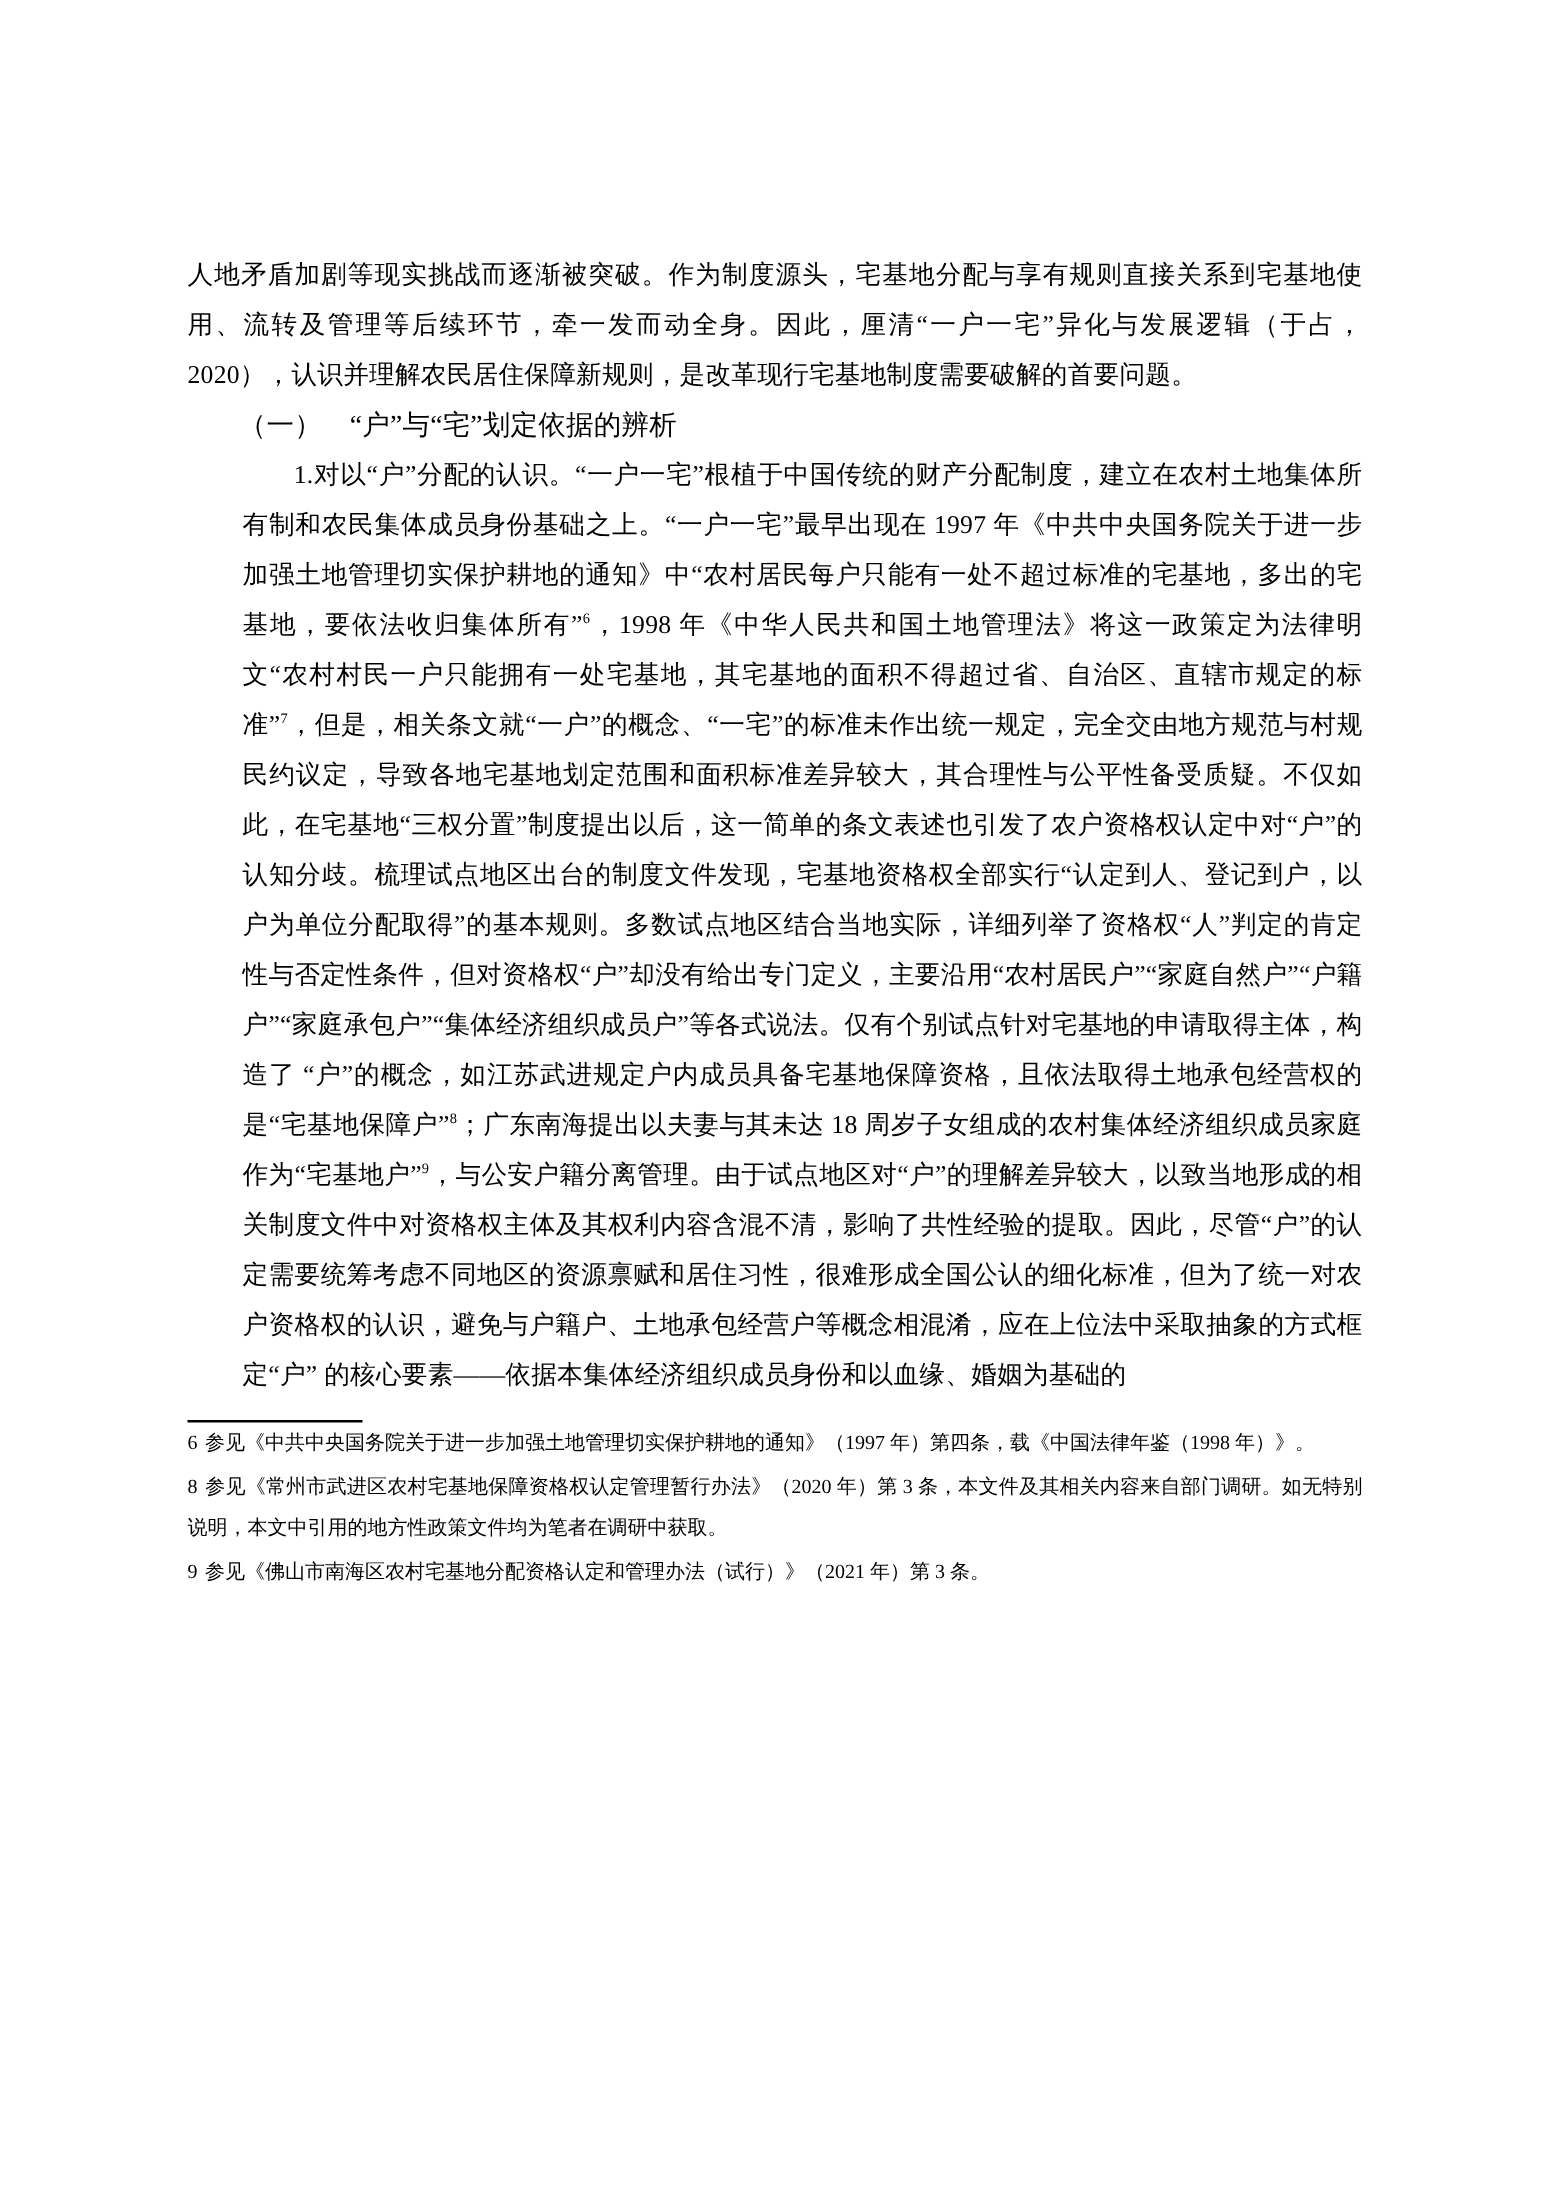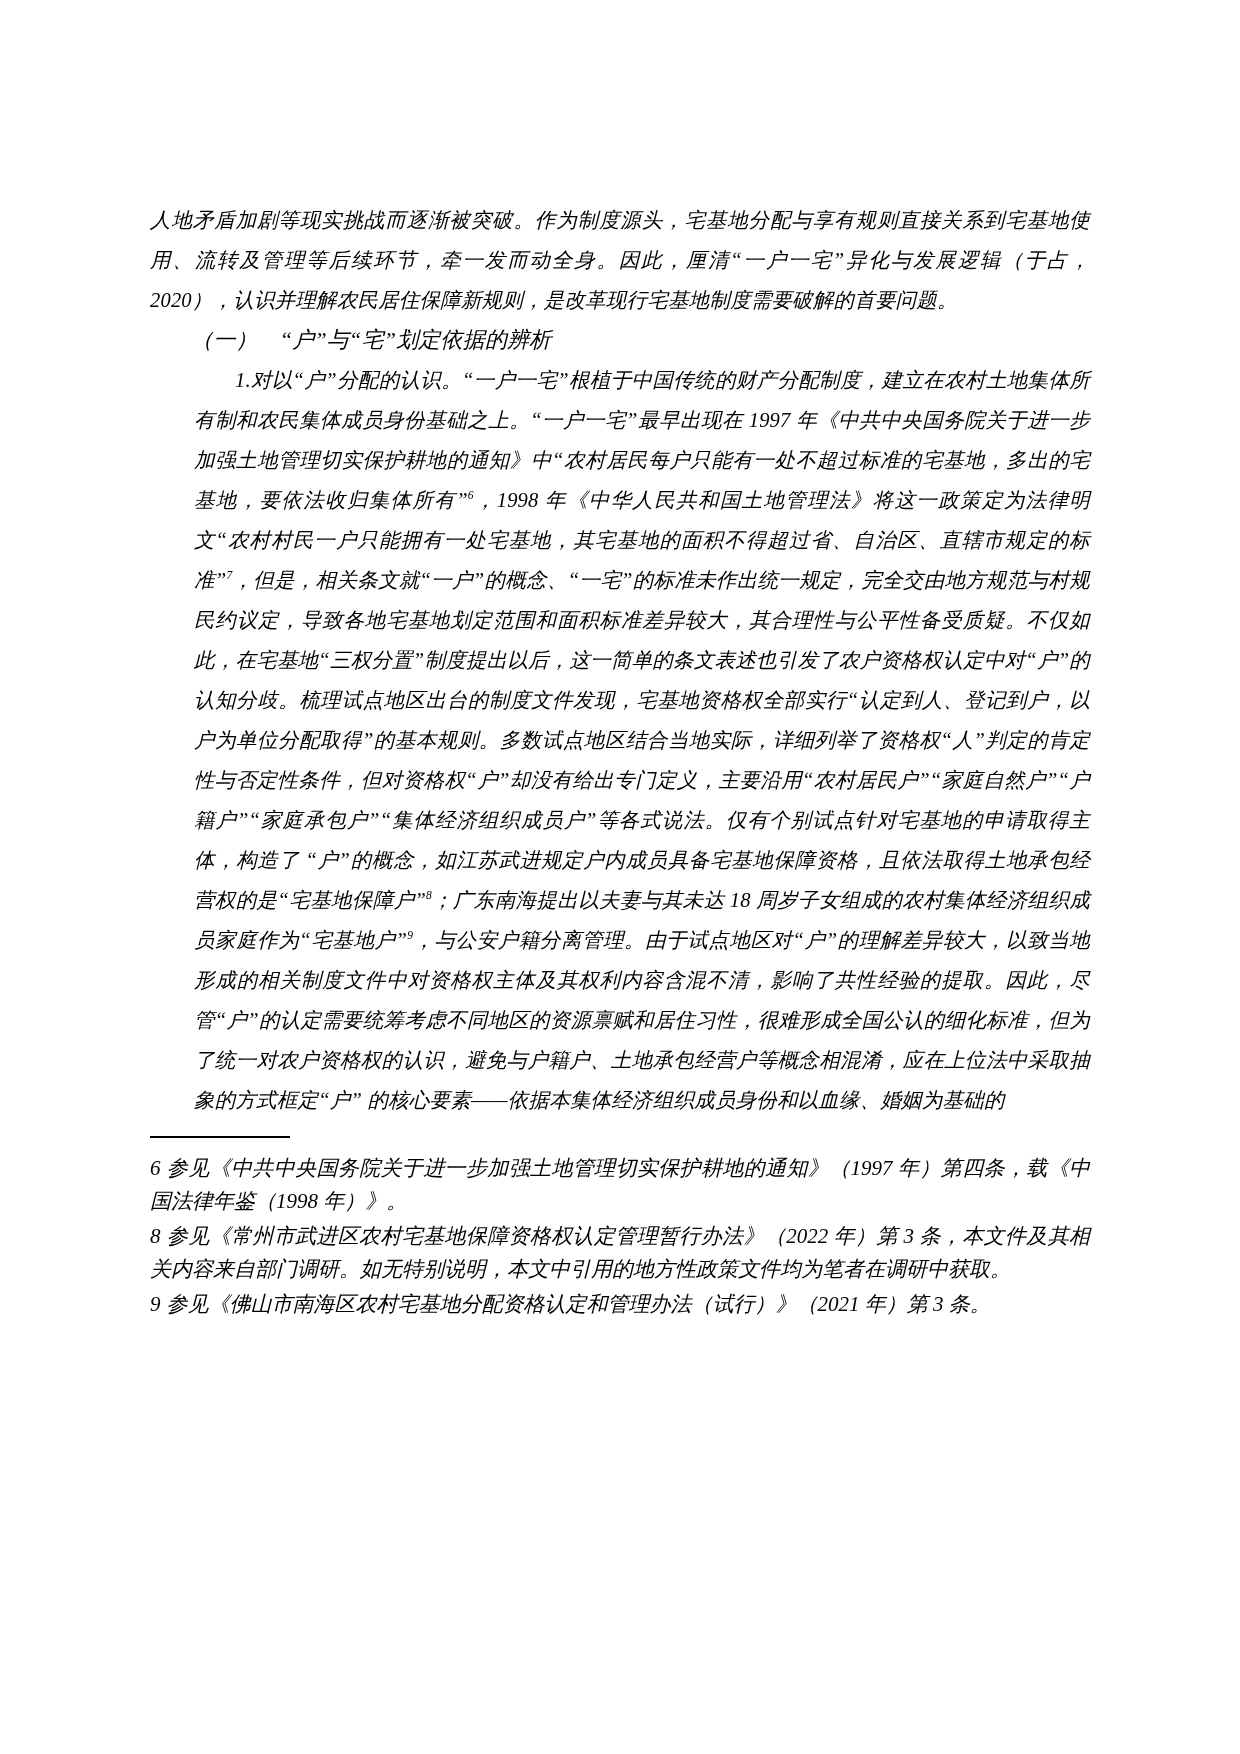--- a/index.html
+++ b/index.html
@@ -12,21 +12,20 @@
     height: 1754px;
     font-family: "Liberation Serif", "DejaVu Serif", serif;
     color: #000000;
   }
   .page {
     position: relative;
     width: 1240px;
     height: 1450px;
     box-sizing: border-box;
     padding: 200px 150px 60px 150px;
-    font-style: italic;
   }
   .body-text {
     font-size: 20.5px;
     line-height: 40px;
     text-align: justify;
     text-justify: inter-ideograph;
     letter-spacing: 0.2px;
   }
   .para {
     margin: 0 0 0 0;
@@ -41,22 +40,21 @@
     font-size: 22px;
     line-height: 40px;
   }
   .fn-divider {
     margin-top: 16px;
     width: 140px;
     height: 0;
     border-top: 2px solid #000000;
   }
   .footnotes {
-    margin-top: 14px;
-    font-size: 21px;
+    font-size: 16px;
     line-height: 33px;
     text-align: justify;
     text-justify: inter-ideograph;
   }
   .fn {
     margin: 0 0 2px 0;
   }
   .fn .num {
     margin-right: 6px;
   }
@@ -84,19 +82,19 @@
 
   </div>
 
   <div class="fn-divider"></div>
 
   <div class="footnotes">
 
     <p class="fn"><span class="num">6</span><span>参见《中共中央国务院关于进一步加强土地管理切实保护耕地的通知》（1997 年）第四条，载《中国法律年鉴（1998 年）》。</span></p>
 
 
-    <p class="fn"><span class="num">8</span><span>参见《常州市武进区农村宅基地保障资格权认定管理暂行办法》（2022 年）第 3 条，本文件及其相关内容来自部门调研。如无特别说明，本文中引用的地方性政策文件均为笔者在调研中获取。</span></p>
+    <p class="fn"><span class="num">8</span><span>参见《常州市武进区农村宅基地保障资格权认定管理暂行办法》（2020 年）第 3 条，本文件及其相关内容来自部门调研。如无特别说明，本文中引用的地方性政策文件均为笔者在调研中获取。</span></p>
 
     <p class="fn"><span class="num">9</span><span>参见《佛山市南海区农村宅基地分配资格认定和管理办法（试行）》（2021 年）第 3 条。</span></p>
 
   </div>
 
 </div>
 
 </body></html>

